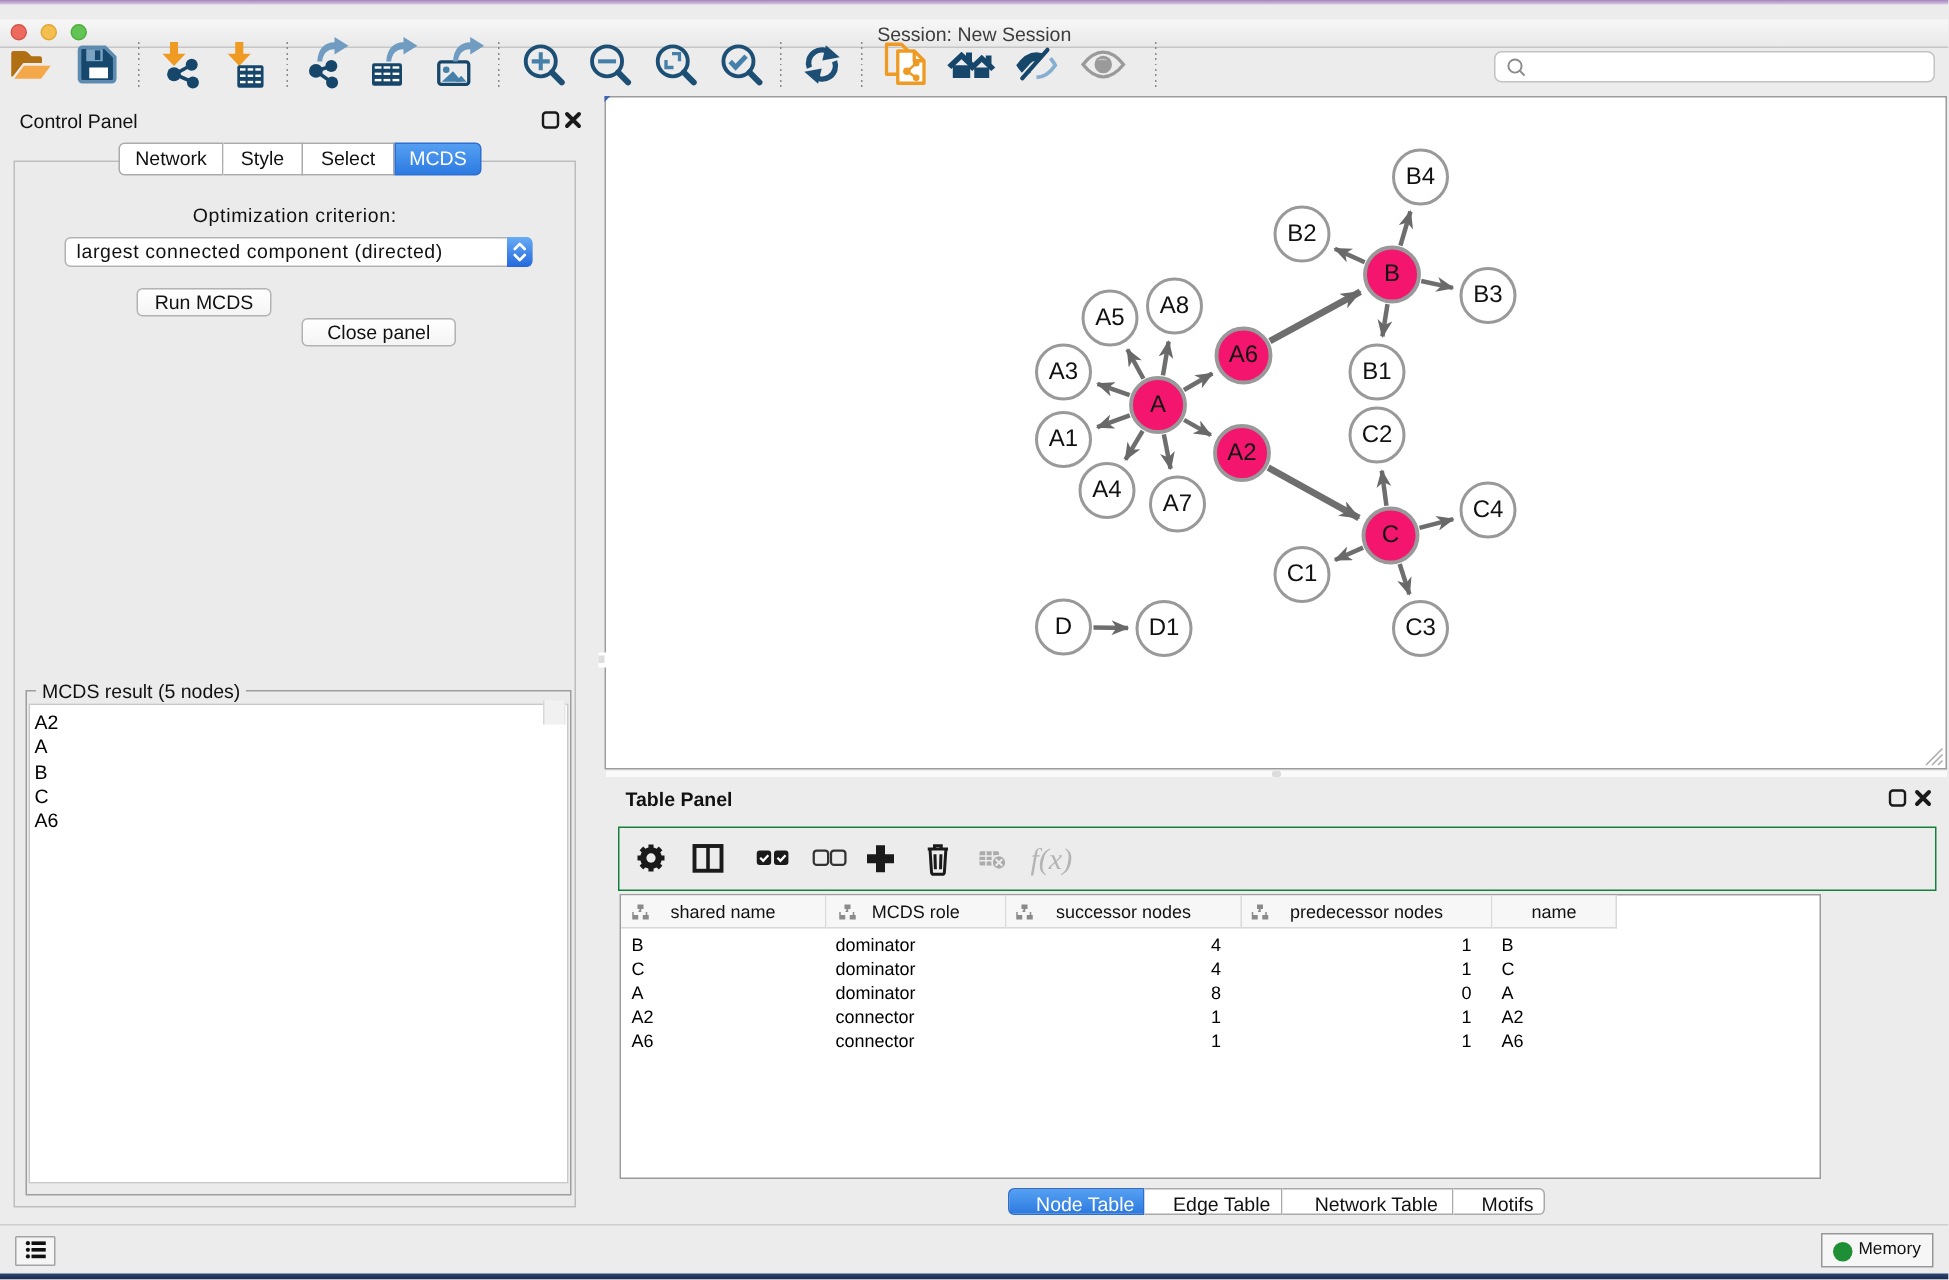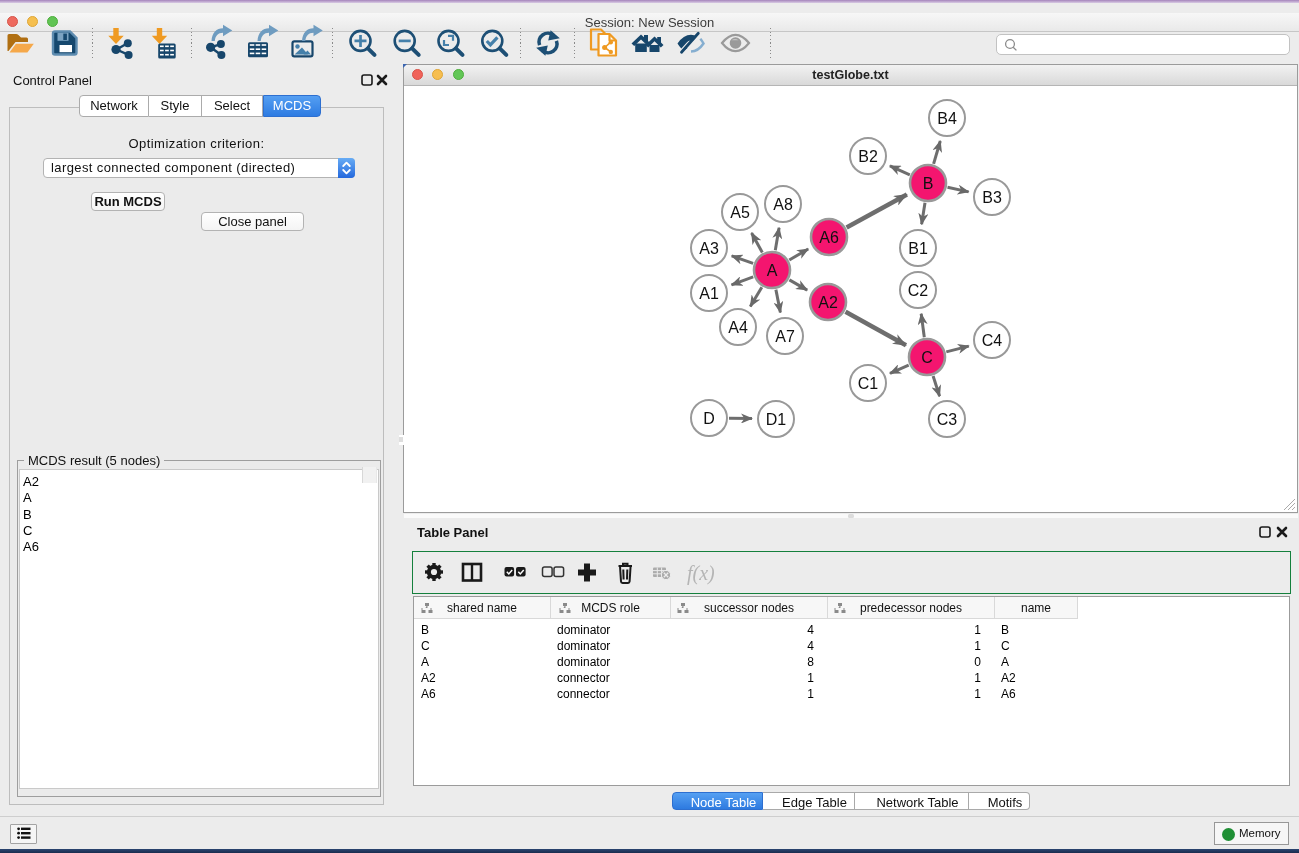--- a/index.html
+++ b/index.html
@@ -33,21 +33,21 @@
 
 
 #netwin { left:403px; top:64px; width:895px; height:449px; background:#fff; border:1px solid #9b9b9b; }
 #net-titlebar { position:absolute; left:0; top:0; width:100%; height:21px; background:linear-gradient(#f2f2f2,#d9d9d9); border-bottom:1px solid #b5b5b5; }
 #net-titlebar .title { position:absolute; left:0; right:0; top:3px; text-align:center; font-size:12.5px; font-weight:bold; color:#222; }
 .nlight { position:absolute; border-radius:50%; width:11px; height:11px; top:4px; }
 
 
 #tp-title { left:417px; top:525px; font-size:13px; color:#111;font-weight:bold; }
 #tp-toolbar { left:412px; top:551px; width:879px; height:43px; background:#ececec; border:1px solid #15803d; }
-#tp-table { left:413px; top:596px; width:877px; height:190px; background:#fff; border:1px solid #9b9b9b; }
+#tp-table { left:413px; top:596px; width:801px; height:190px; background:#fff; border:1px solid #9b9b9b; }
 .th { position:absolute; top:0; height:22px; background:#f7f7f7; border-right:1px solid #d9d9d9; border-bottom:1px solid #d9d9d9; font-size:12px; color:#111; text-align:center; line-height:22px; }
 .td { position:absolute; font-size:12px; color:#000; height:16px; line-height:16px; }
 .btab { position:absolute; top:792px; height:18px; background:#fff; border:1px solid #a9a9a9; font-size:13px; color:#111; text-align:center; line-height:19px;padding-left:12px; }
 .btabsel { background:linear-gradient(#55a0f2,#2d7ae0); color:#fff; border-color:#2d6fd0; }
 
 
 #statusline { left:0; top:816px; width:1299px; height:1px; background:#cecece; }
 #listbtn { left:9.5px; top:824px; width:27.5px; height:19.5px; background:#f5f5f5; border:1px solid #a3a3a3; border-radius:1px; }
 #membtn { left:1214px; top:822px; width:75px; height:23px; background:#f6f6f6; border:1px solid #979797; }
 #membtn span { position:absolute; left:24px; top:4px; font-size:11.5px; color:#111; }
@@ -211,41 +211,35 @@
 <div class="tab tabsel" style="left:263px;width:58px;border-radius:0 4px 4px 0;">MCDS</div>
 <div class="abs" id="opt-label">Optimization criterion:</div>
 <div class="abs" id="dropdown">largest connected component (directed)
   <div id="dd-step">
     <svg width="17" height="20" viewBox="0 0 17 20">
         <path d="M5.2 8 L8.5 4.6 L11.8 8" fill="none" stroke="#fff" stroke-width="1.8" stroke-linecap="round" stroke-linejoin="round"></path>
         <path d="M5.2 12 L8.5 15.4 L11.8 12" fill="none" stroke="#fff" stroke-width="1.8" stroke-linecap="round" stroke-linejoin="round"></path>
       </svg>
   </div>
 </div>
-<div class="btn" style="left:91px;width:74px;font-weight:bold;">Run MCDS</div>
+<div class="btn" style="left:91px;width:90px;">Run MCDS</div>
 <div class="btn" style="left:201px;width:103px;margin-top:20px;">Close panel</div>
 <div class="abs" id="groupbox"></div>
 <div class="abs" id="gb-label">MCDS result (5 nodes)</div>
 <div class="abs" id="mcds-list">
   <div>A2</div>
     <div>A</div>
     <div>B</div>
     <div>C</div>
     <div>A6</div>
   <div id="scrolltrack"></div>
 </div>
 
 <div class="abs" id="netwin">
   <div style="position:absolute;left:-1px;top:-1px;width:0;height:0;border-top:4.5px solid #3c66b0;border-right:4.5px solid transparent;z-index:3;"></div>
-  <div id="net-titlebar">
-    <div class="nlight" style="left:8.4px;background:#f0635a;border:0.5px solid #d9534a;"></div>
-    <div class="nlight" style="left:27.9px;background:#f6be50;border:0.5px solid #dfa636;"></div>
-    <div class="nlight" style="left:48.6px;background:#62c656;border:0.5px solid #4eae3d;"></div>
-    <div class="title">testGlobe.txt</div>
-  </div>
   <svg id="graph" style="position:absolute;left:0;top:21px;" width="893" height="426" viewBox="0 0 893 426">
 <defs>
         <marker id="arr" viewBox="0 0 12 10" refX="11" refY="5" markerWidth="12" markerHeight="10" markerUnits="userSpaceOnUse" orient="auto">
           <path d="M0,0 L12,5 L0,10 L3.4,5 Z" fill="#696969"></path>
         </marker>
         <marker id="arrT" viewBox="0 0 14 11" refX="13" refY="5.5" markerWidth="14" markerHeight="11" markerUnits="userSpaceOnUse" orient="auto">
           <path d="M0,0 L14,5.5 L0,11 L4,5.5 Z" fill="#696969"></path>
         </marker>
       </defs>
 <line x1="358.3" y1="166.5" x2="347.6" y2="147.0" stroke="#6e6e6e" stroke-width="3" marker-end="url(#arr)"></line>

